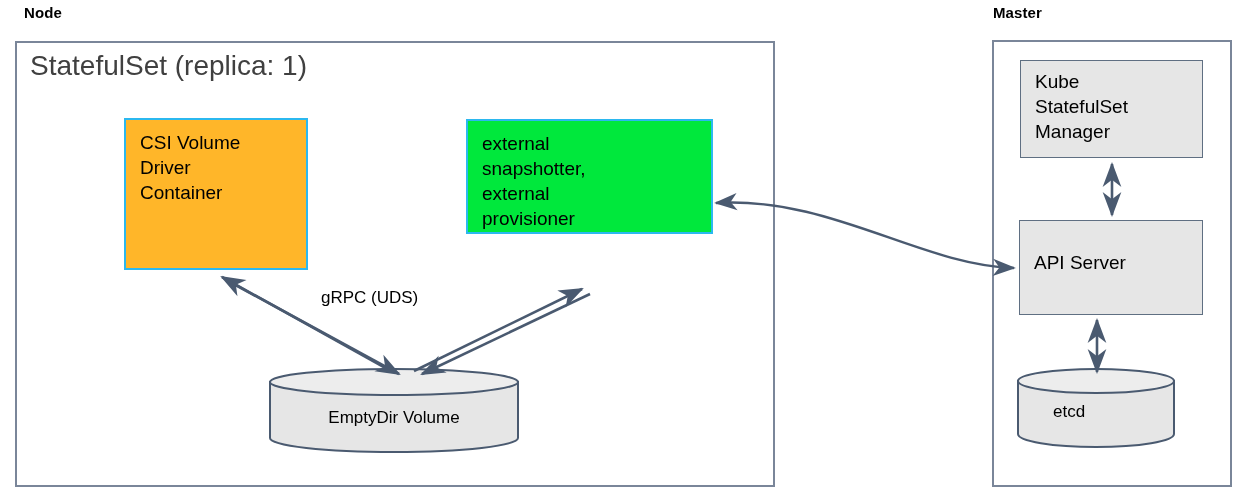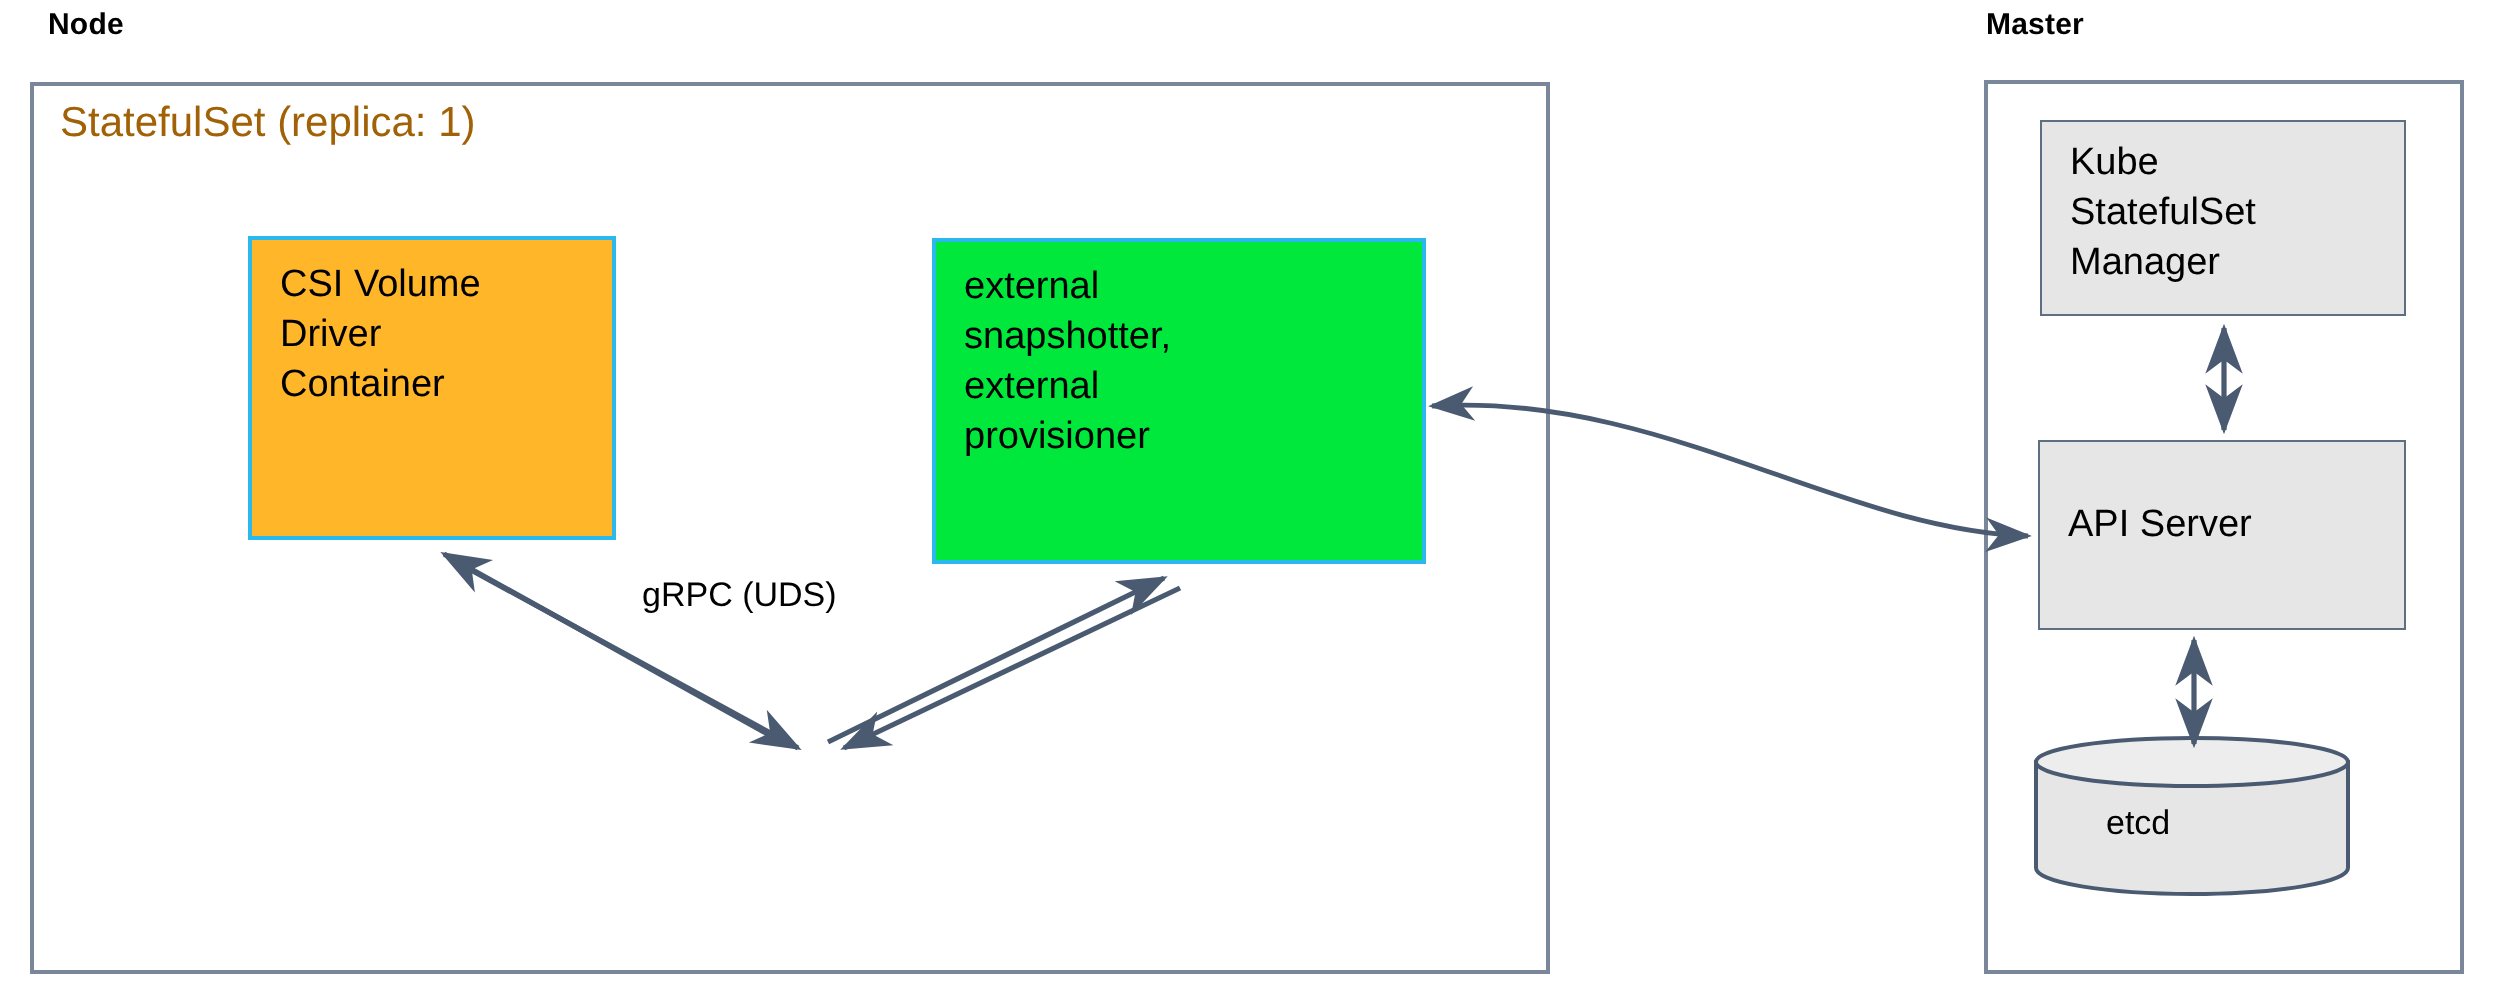--- a/index.html
+++ b/index.html
@@ -32,22 +32,22 @@
   .group-box {
     position: absolute;
     border: 2px solid #7a8699;
     background: transparent;
     box-sizing: border-box;
   }
 
   
   .node-title {
     position: absolute;
-    font-size: 21px;
-    color: #a16207;
+    font-size: 28px;
+    color: #404040;
     white-space: nowrap;
   }
 
   .proc-box {
     position: absolute;
     box-sizing: border-box;
     display: block;
     padding: 10px 0 0 14px;
     font-size: 19px;
     line-height: 1.32;
@@ -116,29 +116,36 @@
   <div class="group-box" style="left:15px; top:41px; width:760px; height:446px;"></div>
 
   <div class="node-title" style="left:30px; top:50px;">StatefulSet (replica: 1)</div>
 
   <div class="proc-box orange" style="left:124px; top:118px; width:184px; height:152px;">
     <span class="line">CSI Volume</span>
     <span class="line">Driver</span>
     <span class="line">Container</span>
   </div>
 
-  <div class="proc-box green" style="left:466px; top:119px; width:247px; height:163px;">
+  <div class="proc-box green" style="left:466px; top:119px; width:247px; height:115px;">
     <span class="line">external</span>
     <span class="line">snapshotter,</span>
     <span class="line">external</span>
     <span class="line">provisioner</span>
   </div>
 
   <div class="edge-label" style="left:321px; top:288px;">gRPC (UDS)</div>
 
+  <div class="cyl" style="left:268px; top:368px; width:252px; height:84px;">
+    <svg width="252" height="84" viewBox="0 0 252 84">
+      <path d="M2,14 L2,70 A 124,14 0 0 0 250,70 L250,14 Z" fill="#e6e6e6" stroke="#4a5a70" stroke-width="2"></path>
+      <ellipse cx="126" cy="14" rx="124" ry="13" fill="#ededed" stroke="#4a5a70" stroke-width="2"></ellipse>
+    </svg>
+    <div class="cyl-label" style="top:40px;">EmptyDir Volume</div>
+  </div>
 
   <div class="group-label" style="left:993px; top:4px;">Master</div>
 
   <div class="group-box" style="left:992px; top:40px; width:240px; height:447px;"></div>
 
   <div class="proc-box gray" style="left:1020px; top:60px; width:183px; height:98px;">
     <span class="line">Kube</span>
     <span class="line">StatefulSet</span>
     <span class="line">Manager</span>
   </div>

